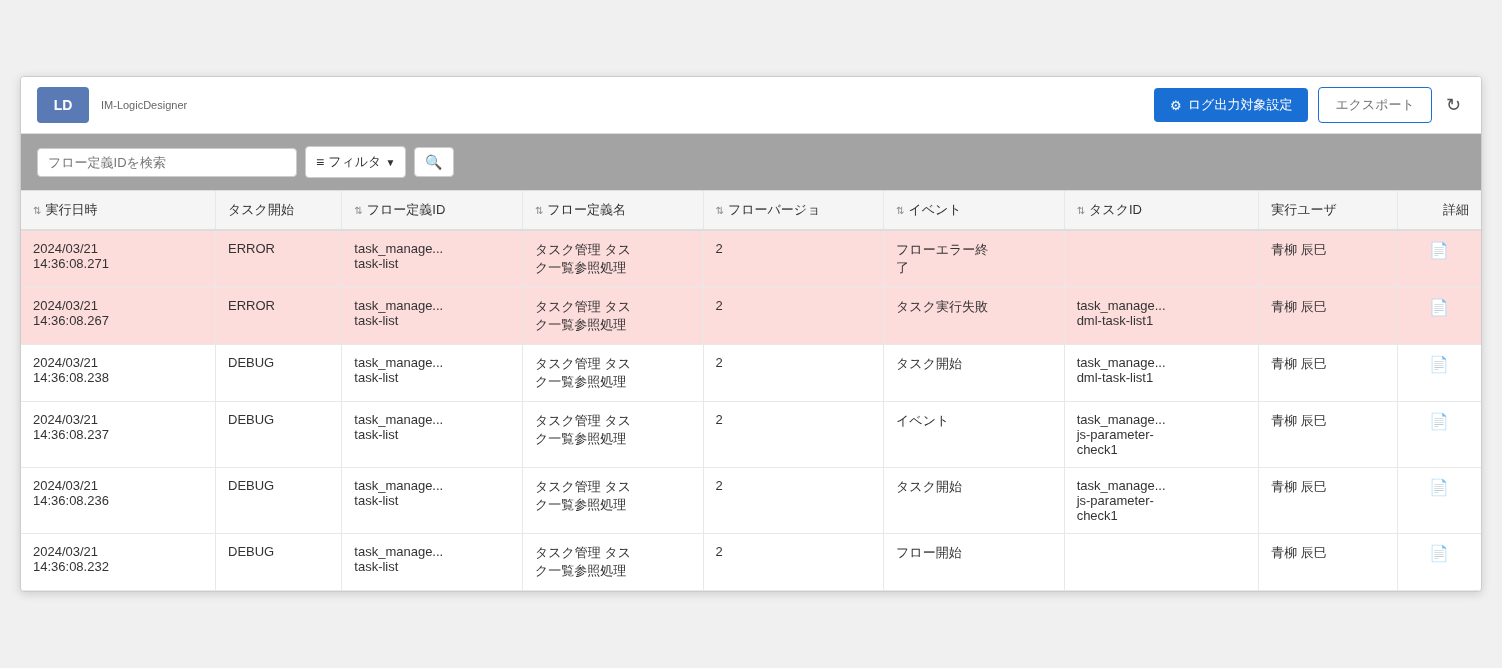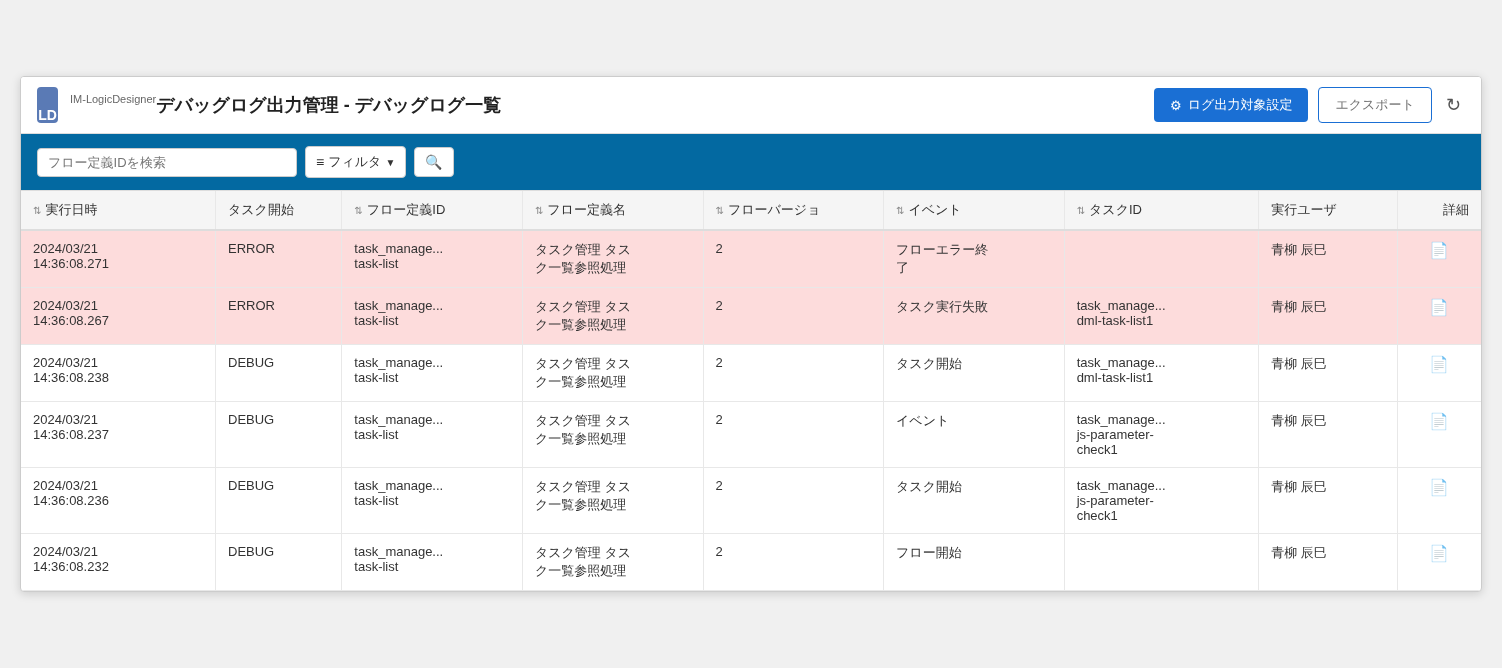--- a/index.html
+++ b/index.html
@@ -22,26 +22,26 @@
     }
     
     .header {
       display: flex;
       align-items: center;
       padding: 10px 16px;
       border-bottom: 1px solid #ddd;
       background: #fff;
     }
     .logo-box {
-      width: 21px;
+      width: 52px;
       height: 36px;
       background: #5a7ab5;
       border-radius: 4px;
       display: flex;
-      align-items: flex-end;
+      align-items: center;
       justify-content: center;
       color: #fff;
       font-weight: bold;
       font-size: 14px;
       margin-right: 12px;
       flex-shrink: 0;
     }
     .header-title-block {
       display: flex;
       flex-direction: row;
@@ -90,21 +90,21 @@
       color: #555;
       padding: 4px;
     }
     
     .toolbar {
       display: flex;
       align-items: center;
       padding: 12px 16px;
       gap: 8px;
       border-bottom: 1px solid #ddd;
-      background: #0369a1;
+      background: #a3a3a3;
     }
     .search-input {
       width: 260px;
       padding: 6px 10px;
       border: 1px solid #ccc;
       border-radius: 4px;
       font-size: 13px;
       color: #999;
     }
     .filter-btn {
@@ -196,21 +196,20 @@
 <body>
 
 <div class="window">
 
   <div class="header">
     <div class="logo-box">
       <span>LD</span>
     </div>
     <div class="header-title-block">
       <span class="header-app-name">IM-LogicDesigner</span>
-      <span class="header-page-title">デバッグログ出力管理 - デバッグログ一覧</span>
     </div>
     <div class="header-actions">
       <button class="btn-primary">
         <span>⚙</span>
         <span>ログ出力対象設定</span>
       </button>
       <button class="btn-secondary">
         <span>エクスポート</span>
       </button>
       <button class="btn-icon">

